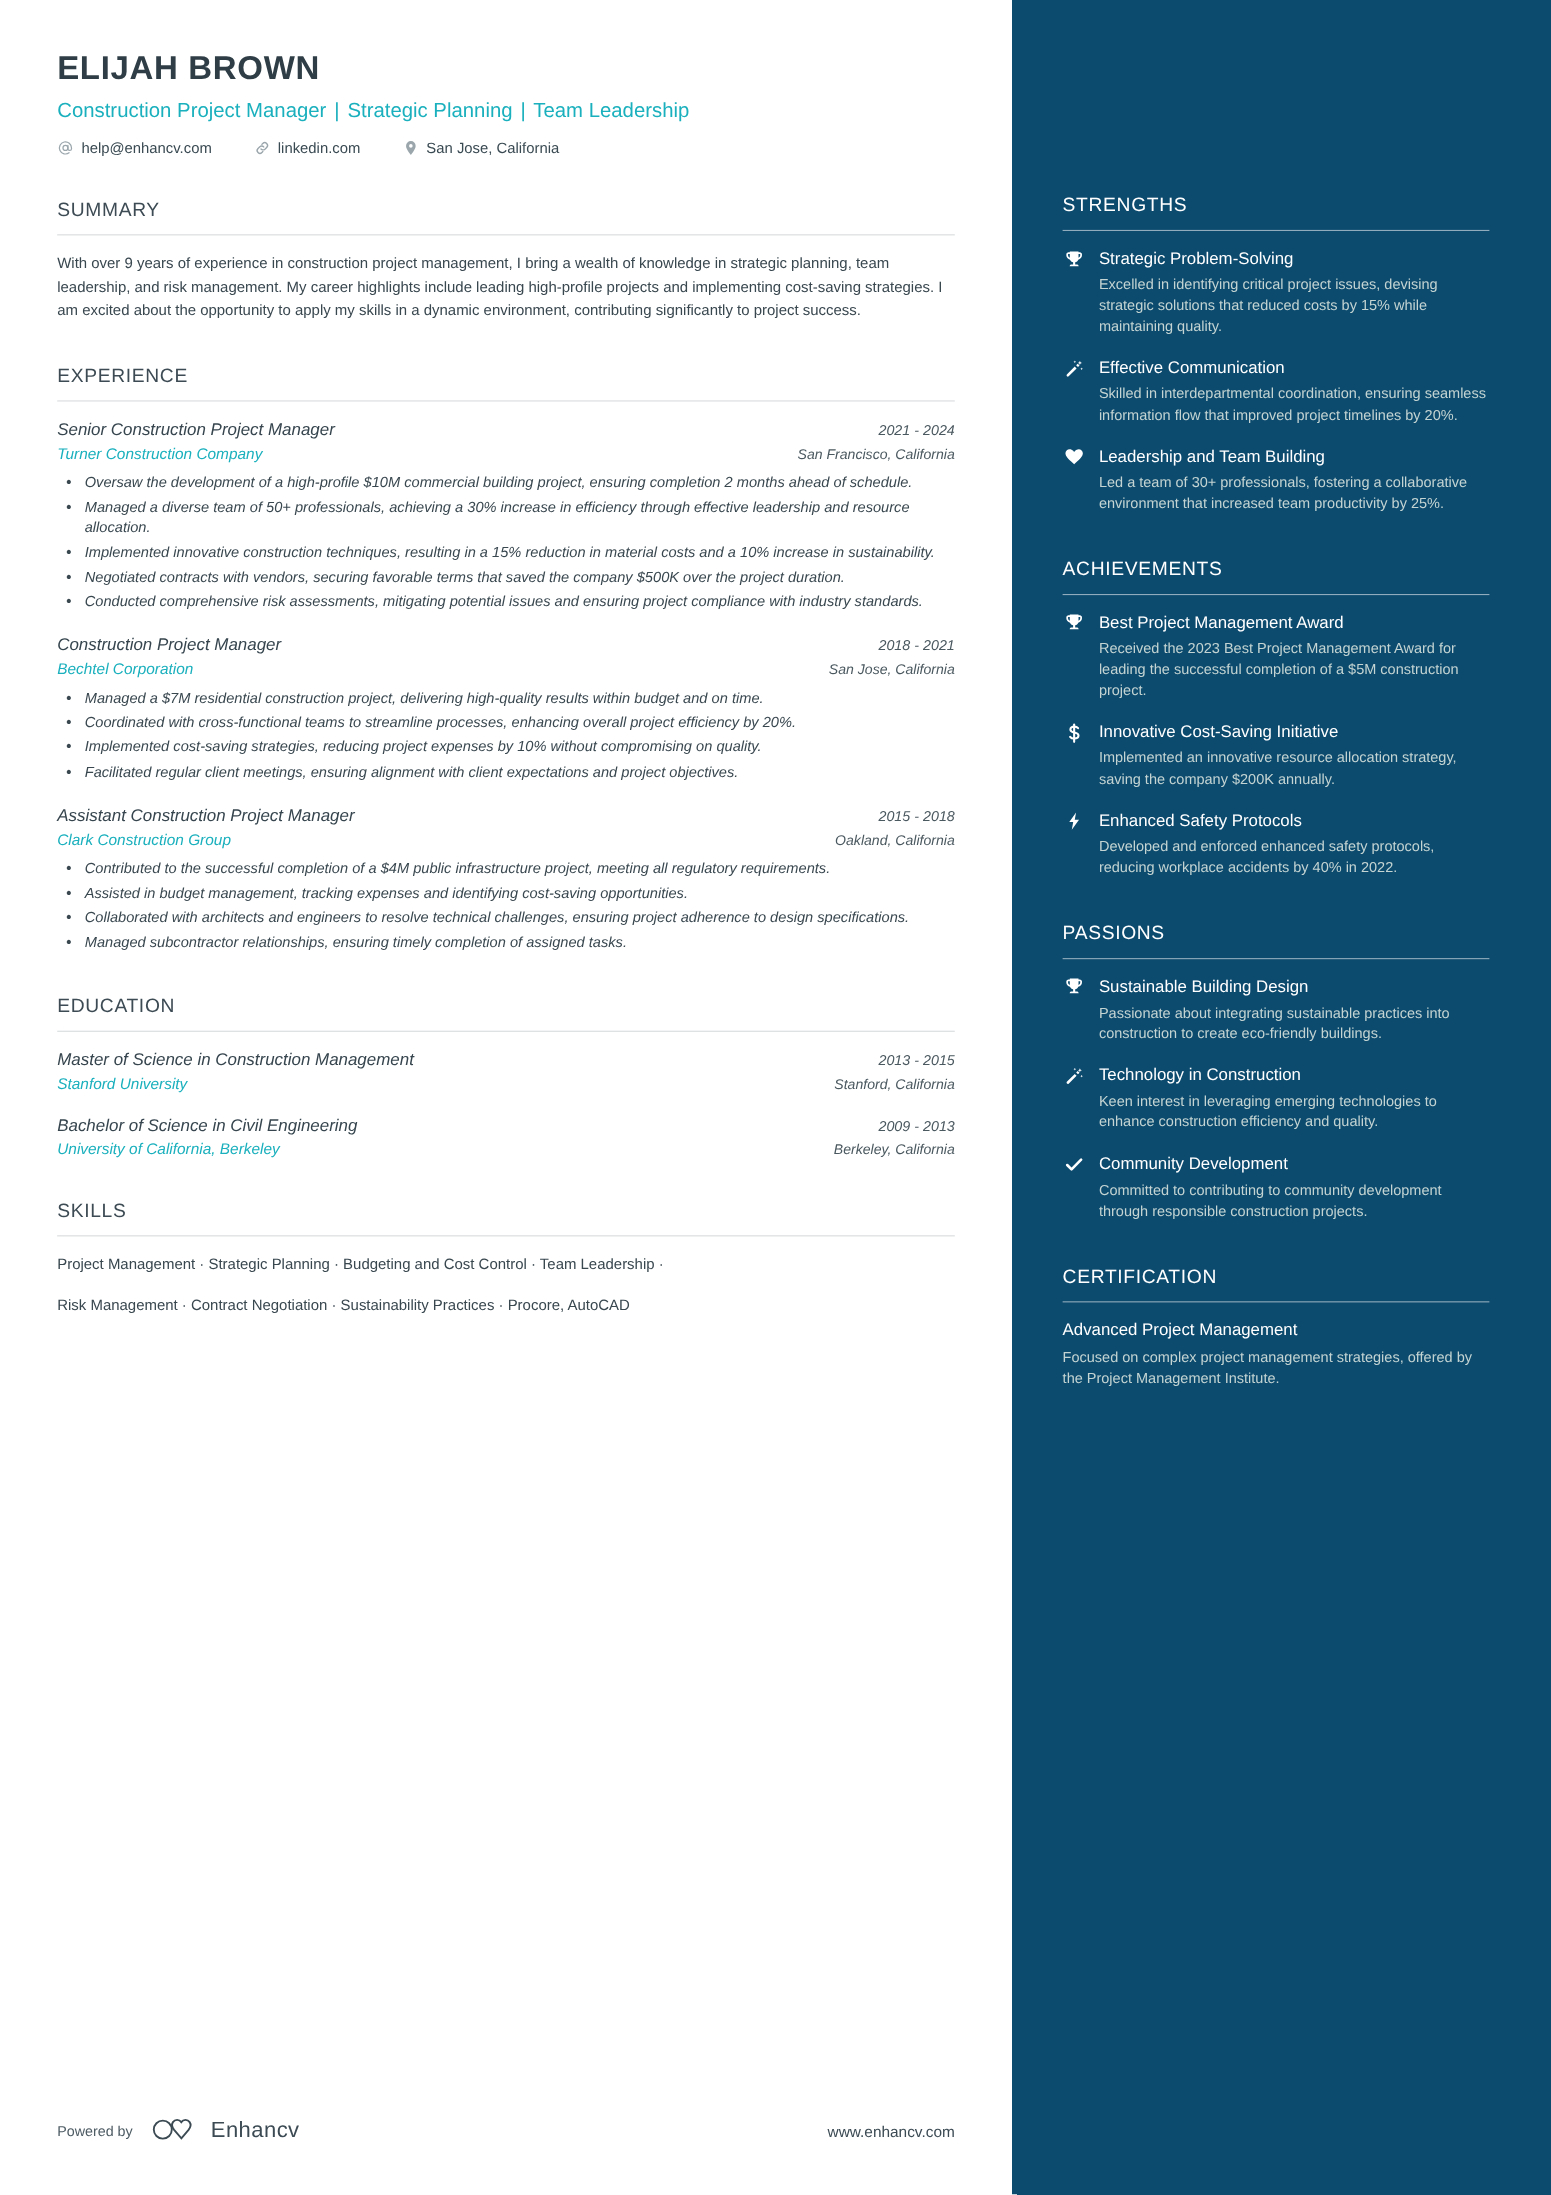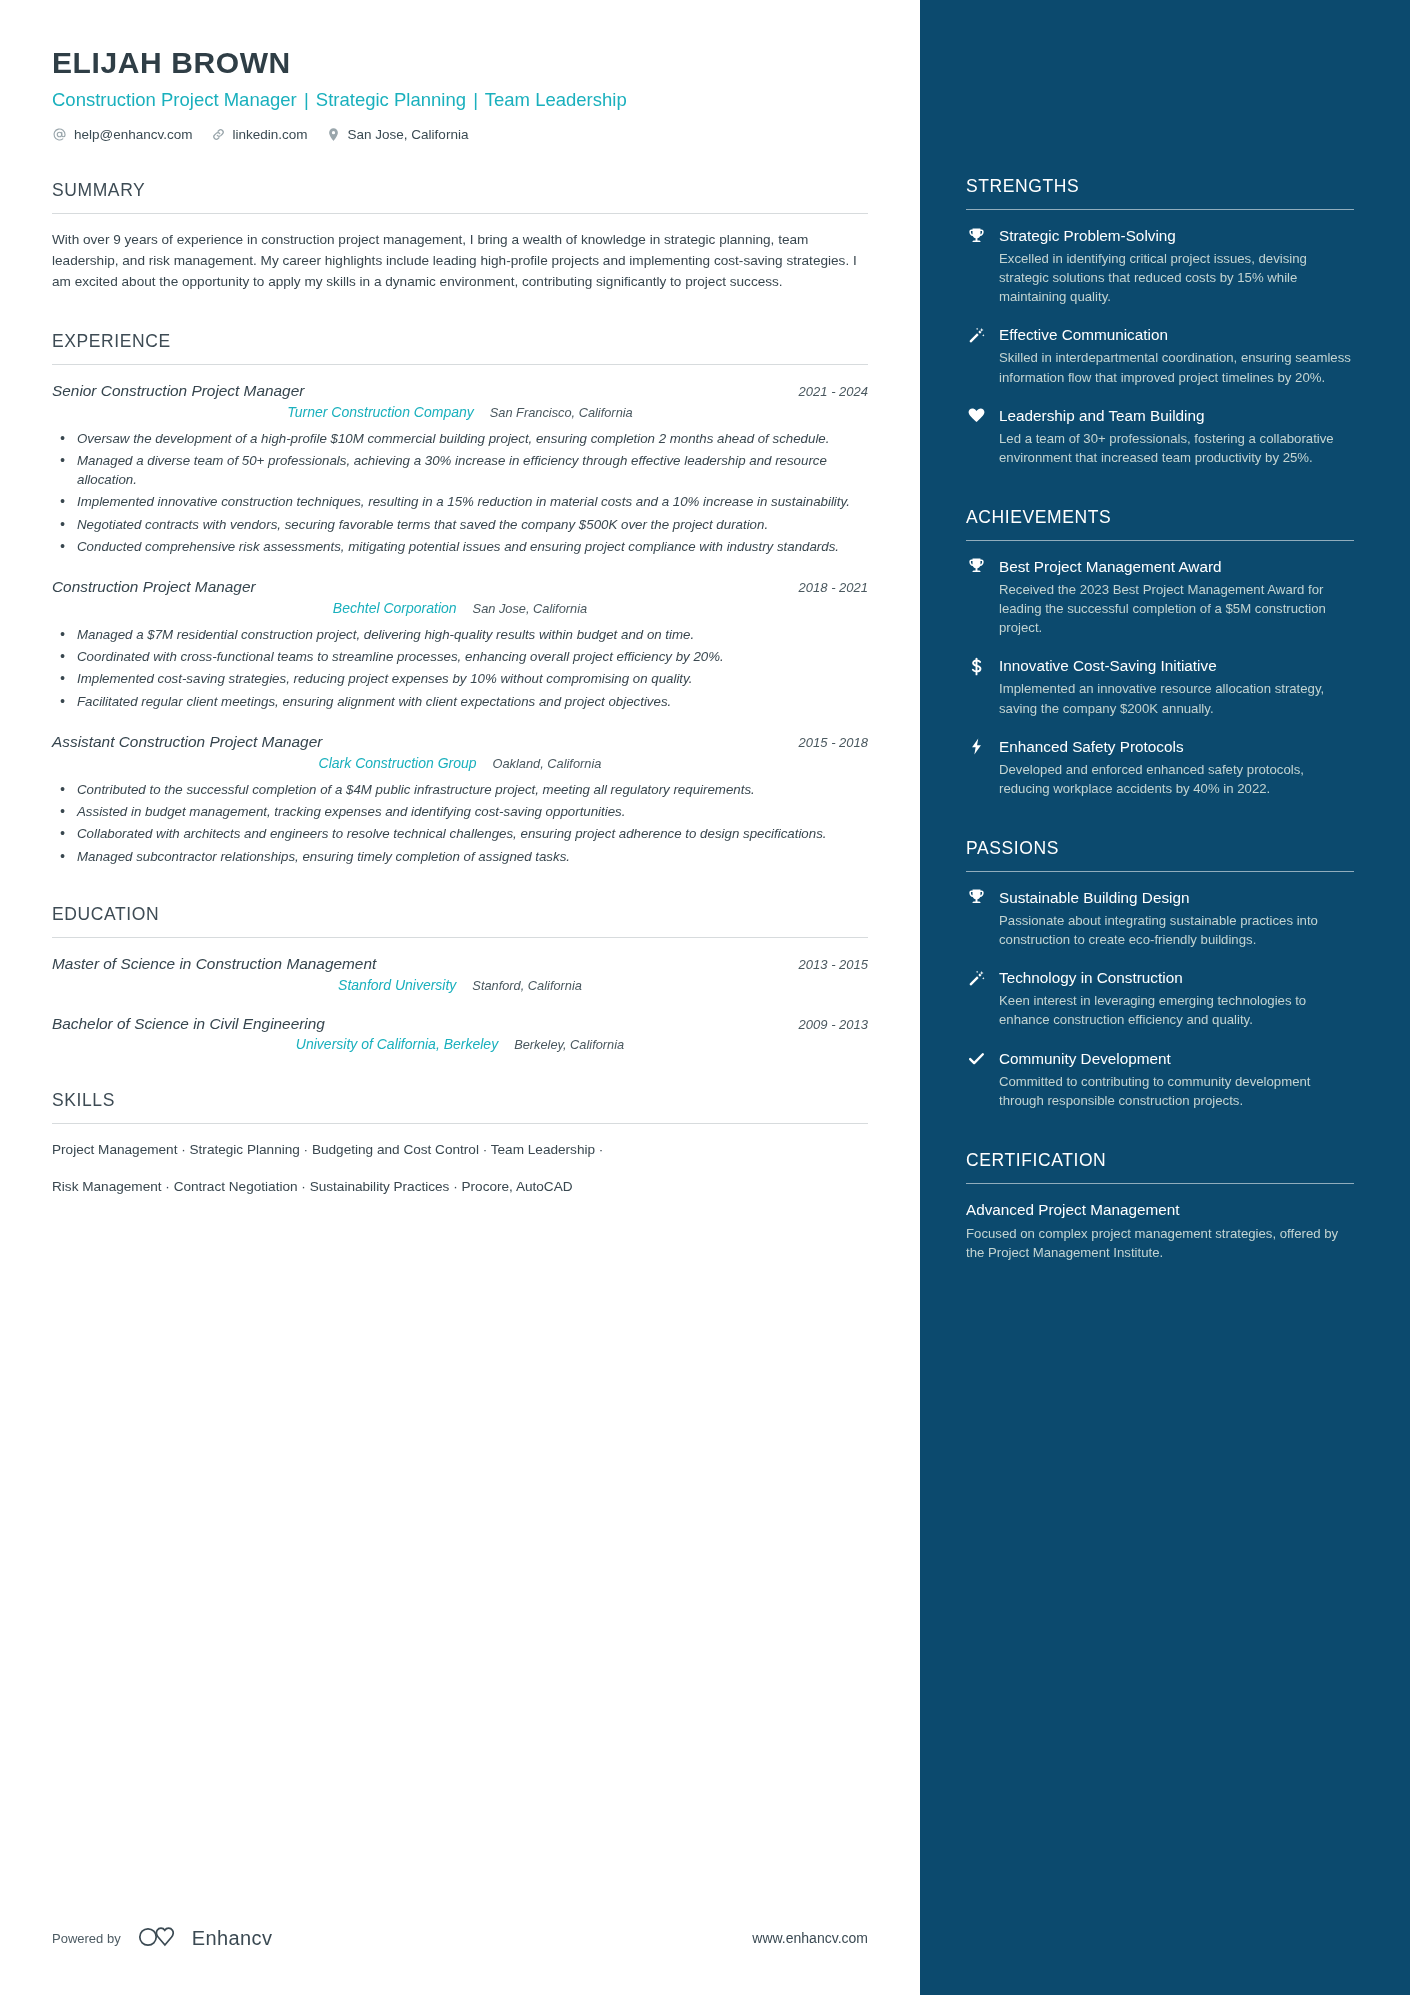--- a/index.html
+++ b/index.html
@@ -48,21 +48,21 @@
     font-size: 18.5px;
     color: #1ab0bd;
     margin-bottom: 16px;
     font-weight: normal;
   }
   .headline .sep { color: #1ab0bd; padding: 0 2px; }
 
   .contacts {
     display: flex;
     align-items: flex-end;
-    gap: 18px;
+    gap: 38px;
     font-size: 13.5px;
     color: #3a4a52;
     margin-bottom: 8px;
   }
   .contact {
     display: flex;
     align-items: center;
     gap: 7px;
   }
   .contact .ic {
@@ -110,21 +110,21 @@
     line-height: 1.35;
   }
   .entry-date {
     font-size: 13px;
     color: #4a585f;
     white-space: nowrap;
     padding-left: 16px;
   }
   .entry-row2 {
     display: flex;
-    justify-content: center;
+    justify-content: space-between;
     align-items: baseline;
     margin-top: 2px;
   }
   .entry-org {
     font-size: 14px;
     color: #1ab0bd;
   }
   .entry-loc {
     font-size: 12.8px;
     color: #4a585f;

